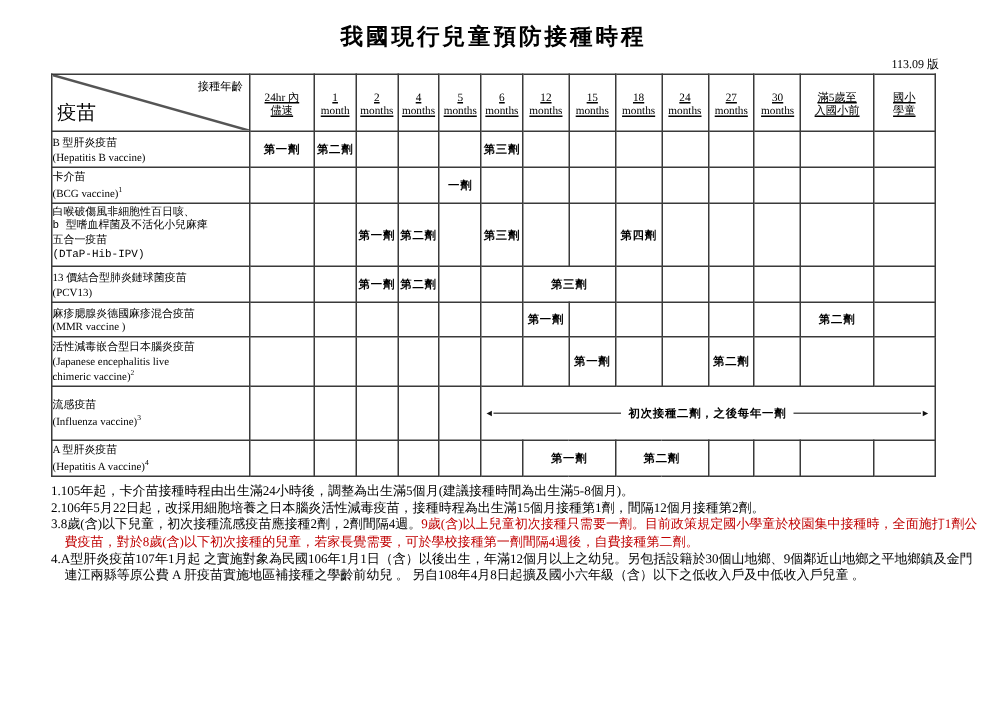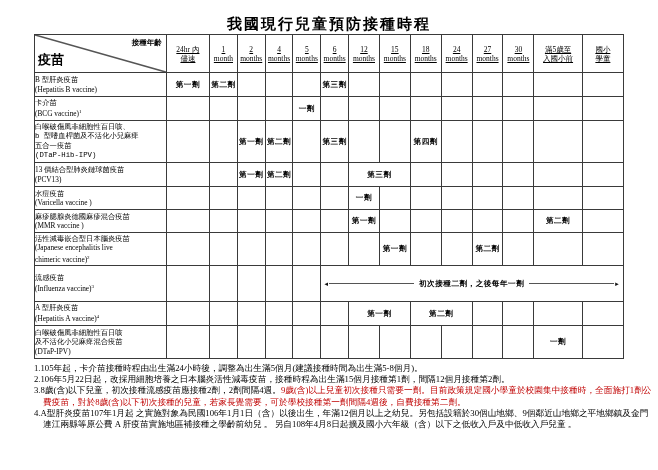--- a/index.html
+++ b/index.html
@@ -6,38 +6,39 @@
   body{width:658px;height:470px;font-family:"Liberation Serif",serif;color:#000;overflow:hidden;}
   .page{position:relative;width:658px;height:470px;}
   .title{font-size:15px;font-weight:bold;text-align:center;margin:15px 0 0 0;letter-spacing:2px;}
   .version{font-size:8px;text-align:right;margin:3px 32px 1px 0;}
   table.sched{border-collapse:collapse;table-layout:fixed;width:590px;margin-left:34px;}
   table.sched td,table.sched th{border:1px solid #3a3a3a;padding:0;vertical-align:middle;overflow:hidden;}
   th.agehead{font-weight:normal;font-size:7.5px;line-height:9px;text-align:center;text-decoration:underline;}
   td.label{font-size:7.3px;line-height:9.5px;text-align:left;padding:1px 2px;}
   td.label sup{font-size:5px;}
   td.dose{font-size:7.6px;font-weight:bold;text-align:center;letter-spacing:0.5px;}
-  th.corner{position:relative;font-weight:bold;}
+  th.corner{position:relative;font-weight:normal;}
   th.corner svg{position:absolute;top:0;left:0;width:100%;height:100%;}
   .c-top{position:absolute;top:3px;right:4px;font-size:7.5px;}
   .c-bot{position:absolute;bottom:3px;left:3px;font-size:13px;}
   td.arrowcell{padding:0;}
   .arrow{display:flex;align-items:center;padding:0 3px 0 2px;text-align:center;}
   .arrow .ln{flex:1;height:1px;background:#555;}
   .arrow .ah{font-size:6px;line-height:1;color:#111;}
   .arrow .tx{padding:0 5px;font-size:7.6px;font-weight:bold;white-space:nowrap;letter-spacing:0.5px;}
   .notes{width:620px;margin:4px 0 0 34px;font-size:8.7px;line-height:11.2px;}
   .note{padding-left:9px;text-indent:-9px;}
   .red{color:#c00000;}
 </style>
 </head>
 <body>
 
 <div class="page">
   <div class="title">我國現行兒童預防接種時程</div>
+  <div class="version">113.09 版</div>
   <table class="sched" id="schedule-table">
       <colgroup>
         <col style="width: 128px;">
         <col style="width: 42px;">
         <col style="width: 27px;">
         <col style="width: 27px;">
         <col style="width: 27px;">
         <col style="width: 27px;">
         <col style="width: 27px;">
         <col style="width: 30px;">
@@ -193,40 +194,20 @@
           <td class="dose" colspan="2">第三劑</td>
           <td></td>
           <td></td>
           <td></td>
           <td></td>
           <td></td>
           <td></td>
         </tr>
         <tr style="height: 23px;">
           <td class="label">
-            <div>水痘疫苗</div>
-            <div>(Varicella vaccine )</div>
-          </td>
-          <td></td>
-          <td></td>
-          <td></td>
-          <td></td>
-          <td></td>
-          <td></td>
-          <td class="dose" colspan="1">一劑</td>
-          <td></td>
-          <td></td>
-          <td></td>
-          <td></td>
-          <td></td>
-          <td></td>
-          <td></td>
-        </tr>
-        <tr style="height: 23px;">
-          <td class="label">
             <div>麻疹腮腺炎德國麻疹混合疫苗</div>
             <div>(MMR vaccine )</div>
           </td>
           <td></td>
           <td></td>
           <td></td>
           <td></td>
           <td></td>
           <td></td>
           <td class="dose" colspan="1">第一劑</td>
@@ -288,41 +269,20 @@
           <td></td>
           <td></td>
           <td></td>
           <td></td>
           <td></td>
           <td class="dose" colspan="2">第一劑</td>
           <td class="dose" colspan="2">第二劑</td>
           <td></td>
           <td></td>
           <td></td>
-          <td></td>
-        </tr>
-        <tr style="height: 33px;">
-          <td class="label">
-            <div>白喉破傷風非細胞性百日咳</div>
-            <div>及不活化小兒麻痺混合疫苗</div>
-            <div>(DTaP-IPV)</div>
-          </td>
-          <td></td>
-          <td></td>
-          <td></td>
-          <td></td>
-          <td></td>
-          <td></td>
-          <td></td>
-          <td></td>
-          <td></td>
-          <td></td>
-          <td></td>
-          <td></td>
-          <td class="dose" colspan="1">一劑</td>
           <td></td>
         </tr>
       </tbody>
     </table>
   <div class="notes" id="notes">
       <div class="note"><span>1.105年起，卡介苗接種時程由出生滿24小時後，調整為出生滿5個月(建議接種時間為出生滿5-8個月)。</span></div>
       <div class="note"><span>2.106年5月22日起，改採用細胞培養之日本腦炎活性減毒疫苗，接種時程為出生滿15個月接種第1劑，間隔12個月接種第2劑。</span></div>
       <div class="note"><span>3.8歲(含)以下兒童，初次接種流感疫苗應接種2劑，2劑間隔4週。</span><span class="red">9歲(含)以上兒童初次接種只需要一劑。目前政策規定國小學童於校園集中接種時，全面施打1劑公費疫苗，對於8歲(含)以下初次接種的兒童，若家長覺需要，可於學校接種第一劑間隔4週後，自費接種第二劑。</span></div>
       <div class="note"><span>4.A型肝炎疫苗107年1月起 之實施對象為民國106年1月1日（含）以後出生，年滿12個月以上之幼兒。另包括設籍於30個山地鄉、9個鄰近山地鄉之平地鄉鎮及金門連江兩縣等原公費 A 肝疫苗實施地區補接種之學齡前幼兒 。 另自108年4月8日起擴及國小六年級（含）以下之低收入戶及中低收入戶兒童 。</span></div>
     </div>

